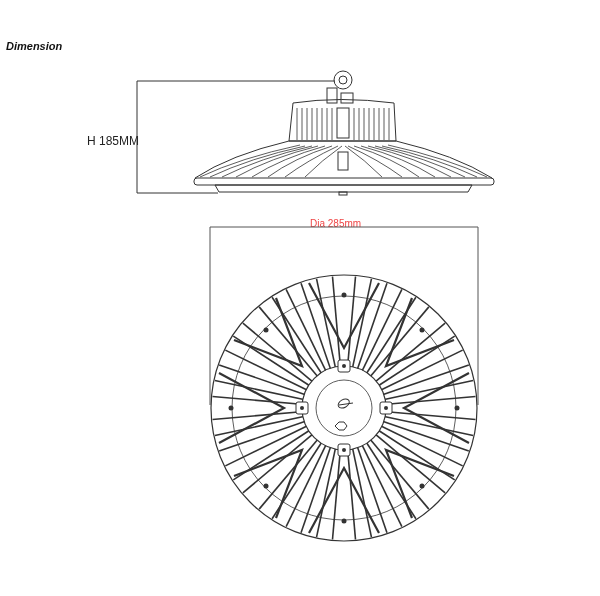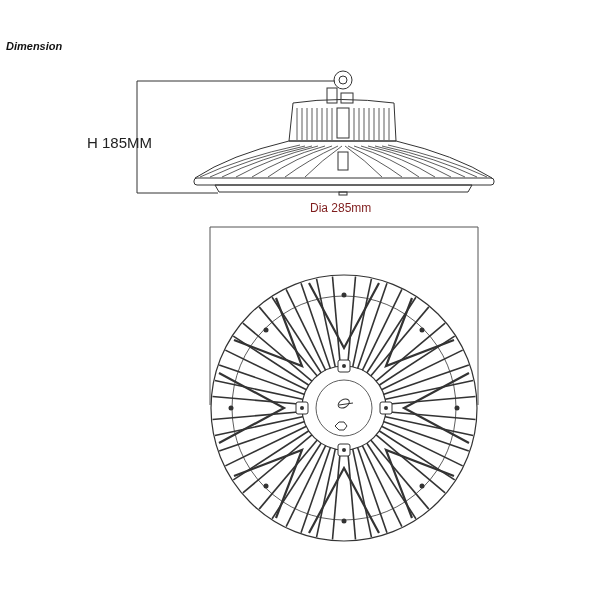--- a/index.html
+++ b/index.html
@@ -1,19 +1,19 @@
 <!DOCTYPE html>
 <html><head>
 <meta charset="utf-8">
 <style>
   html, body { margin: 0; padding: 0; background: #ffffff; }
   body { width: 600px; height: 596px; position: relative; overflow: hidden; font-family: "Liberation Sans", sans-serif; }
   .title { position: absolute; left: 6px; top: 40px; font-size: 11px; font-weight: bold; font-style: italic; color: #111; }
-  .h-label { position: absolute; left: 87px; top: 134px; font-size: 15px; color: #222; }
-  .dia-label { position: absolute; left: 310px; top: 201px; font-size: 12px; color: #7f1d1d; }
+  .h-label { position: absolute; left: 87px; top: 134px; font-size: 12px; color: #222; }
+  .dia-label { position: absolute; left: 310px; top: 218px; font-size: 10px; color: #ef4444; }
   svg { position: absolute; left: 0; top: 0; }
 </style>
 </head>
 <body>
 
 <div class="title">Dimension</div>
 <div class="h-label">H 185MM</div>
 <div class="dia-label">Dia 285mm</div>
 
 <svg width="600" height="596" viewBox="0 0 600 596">

